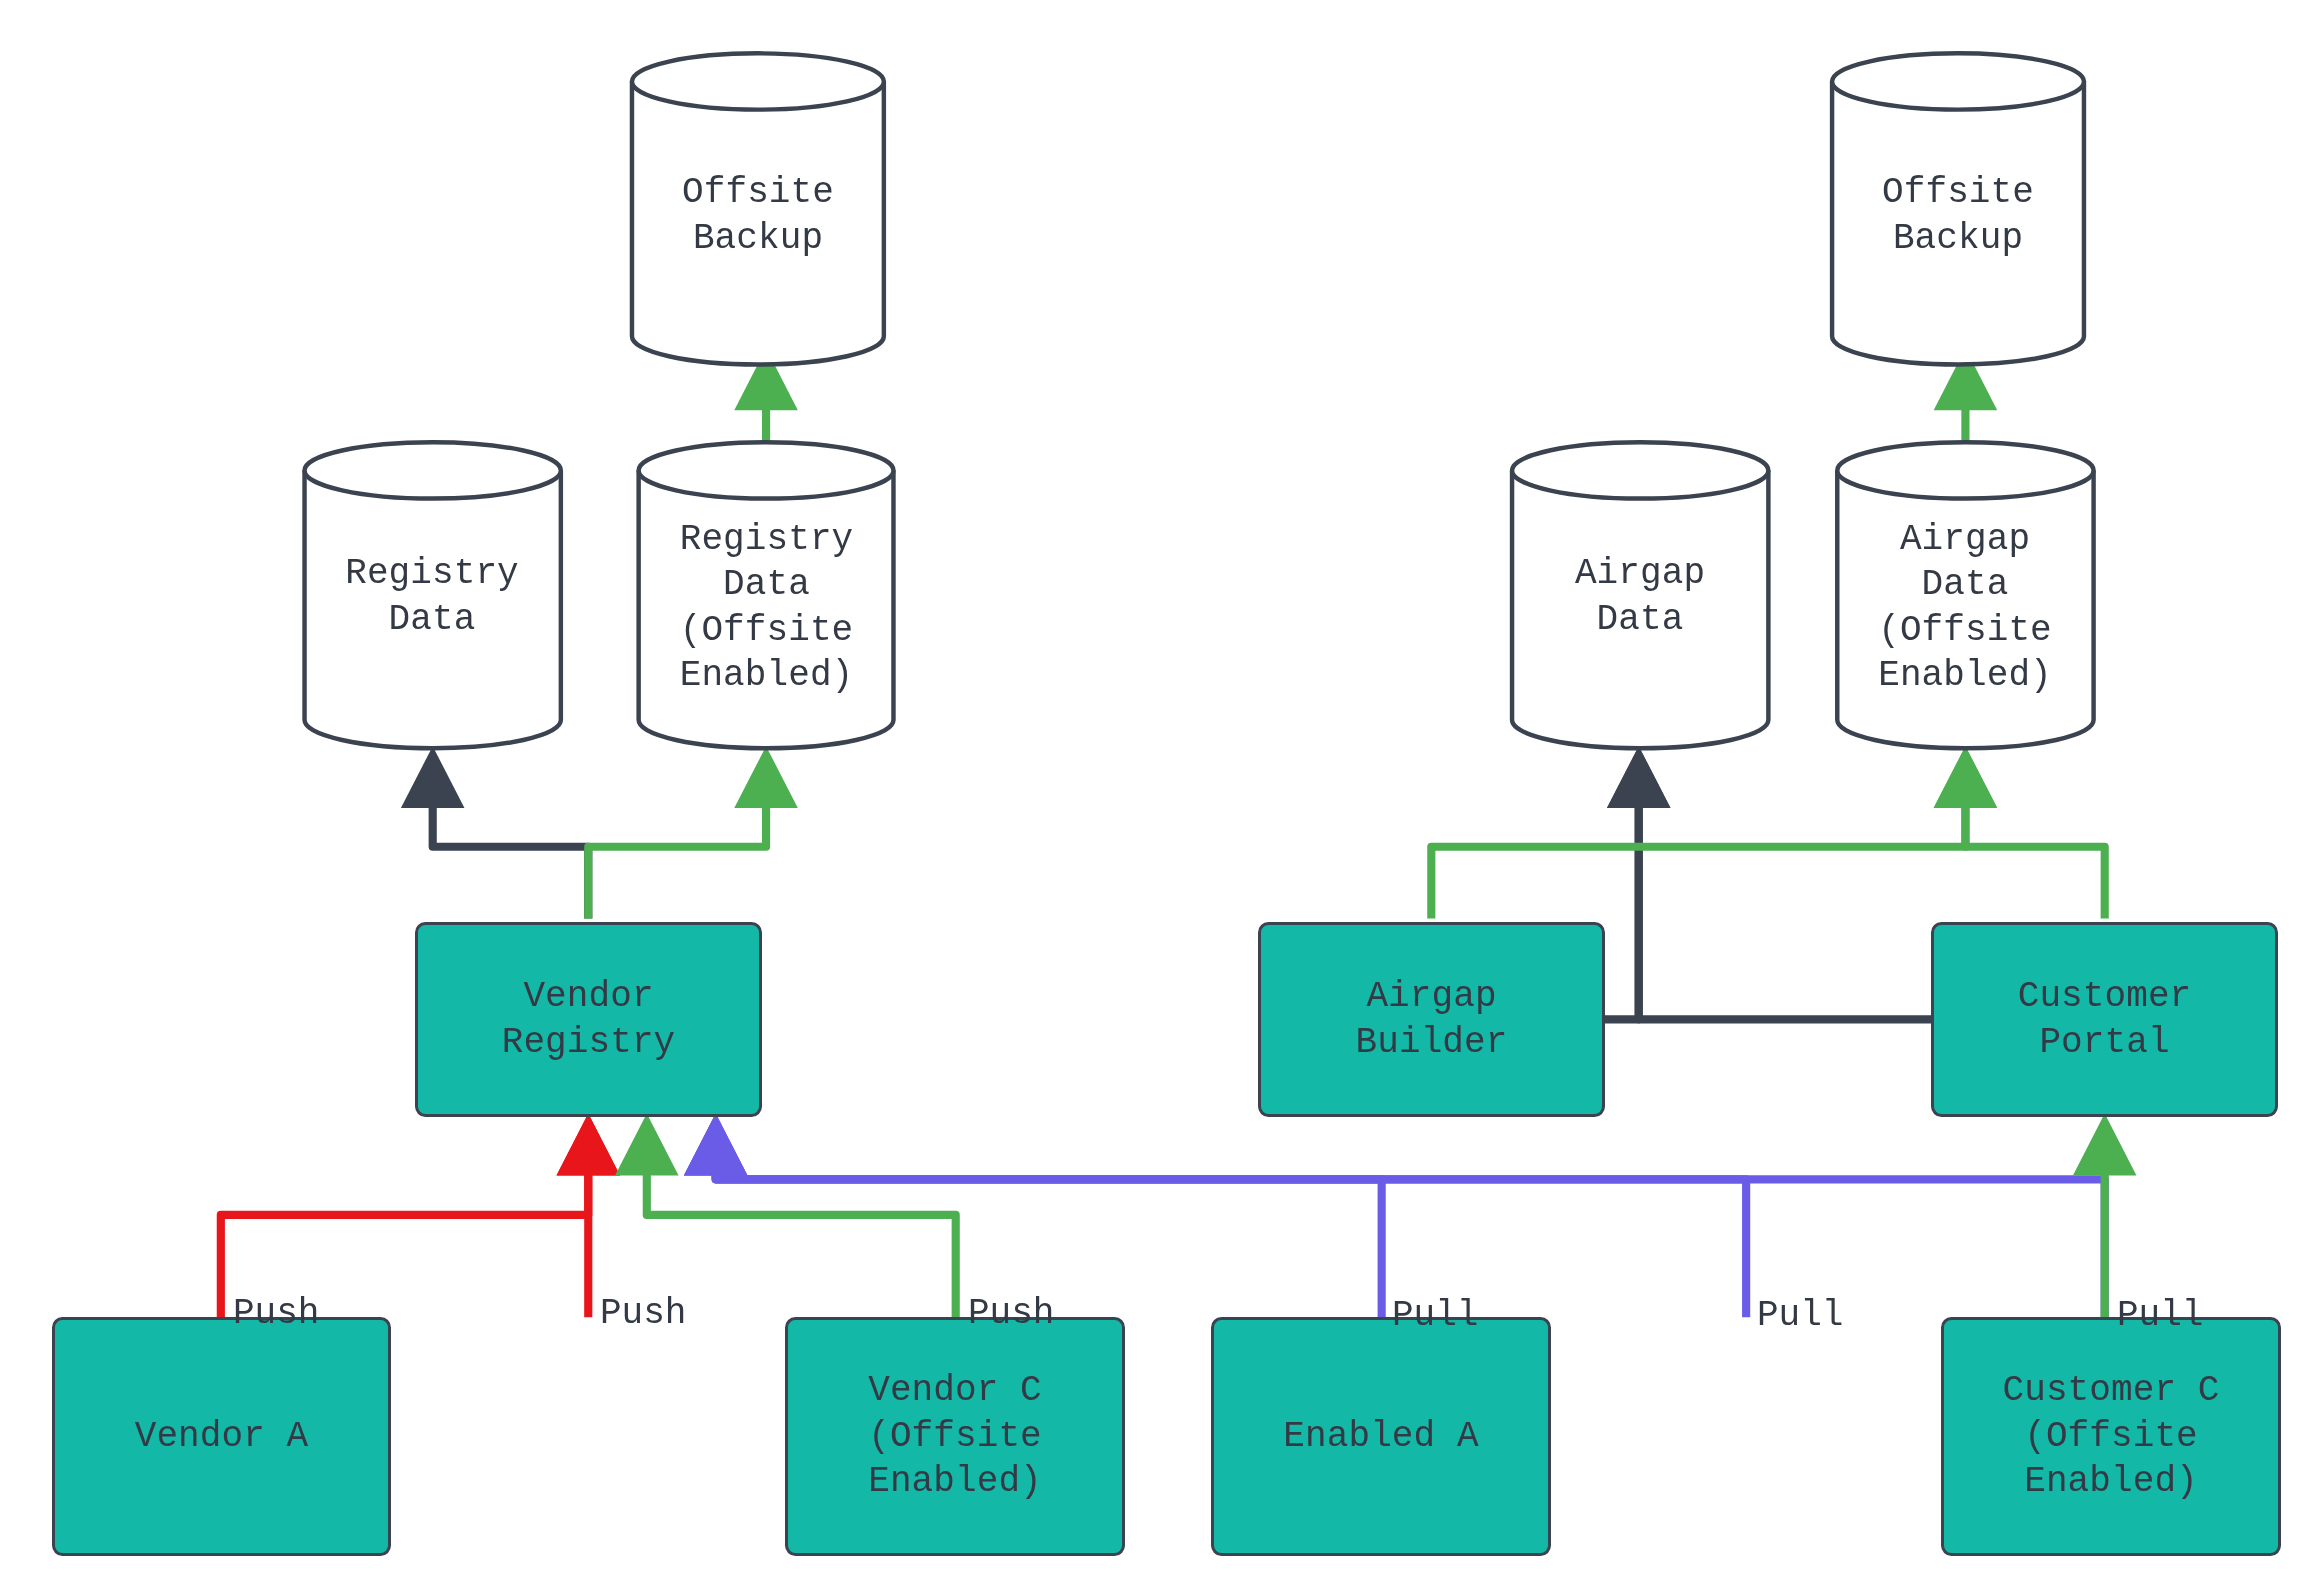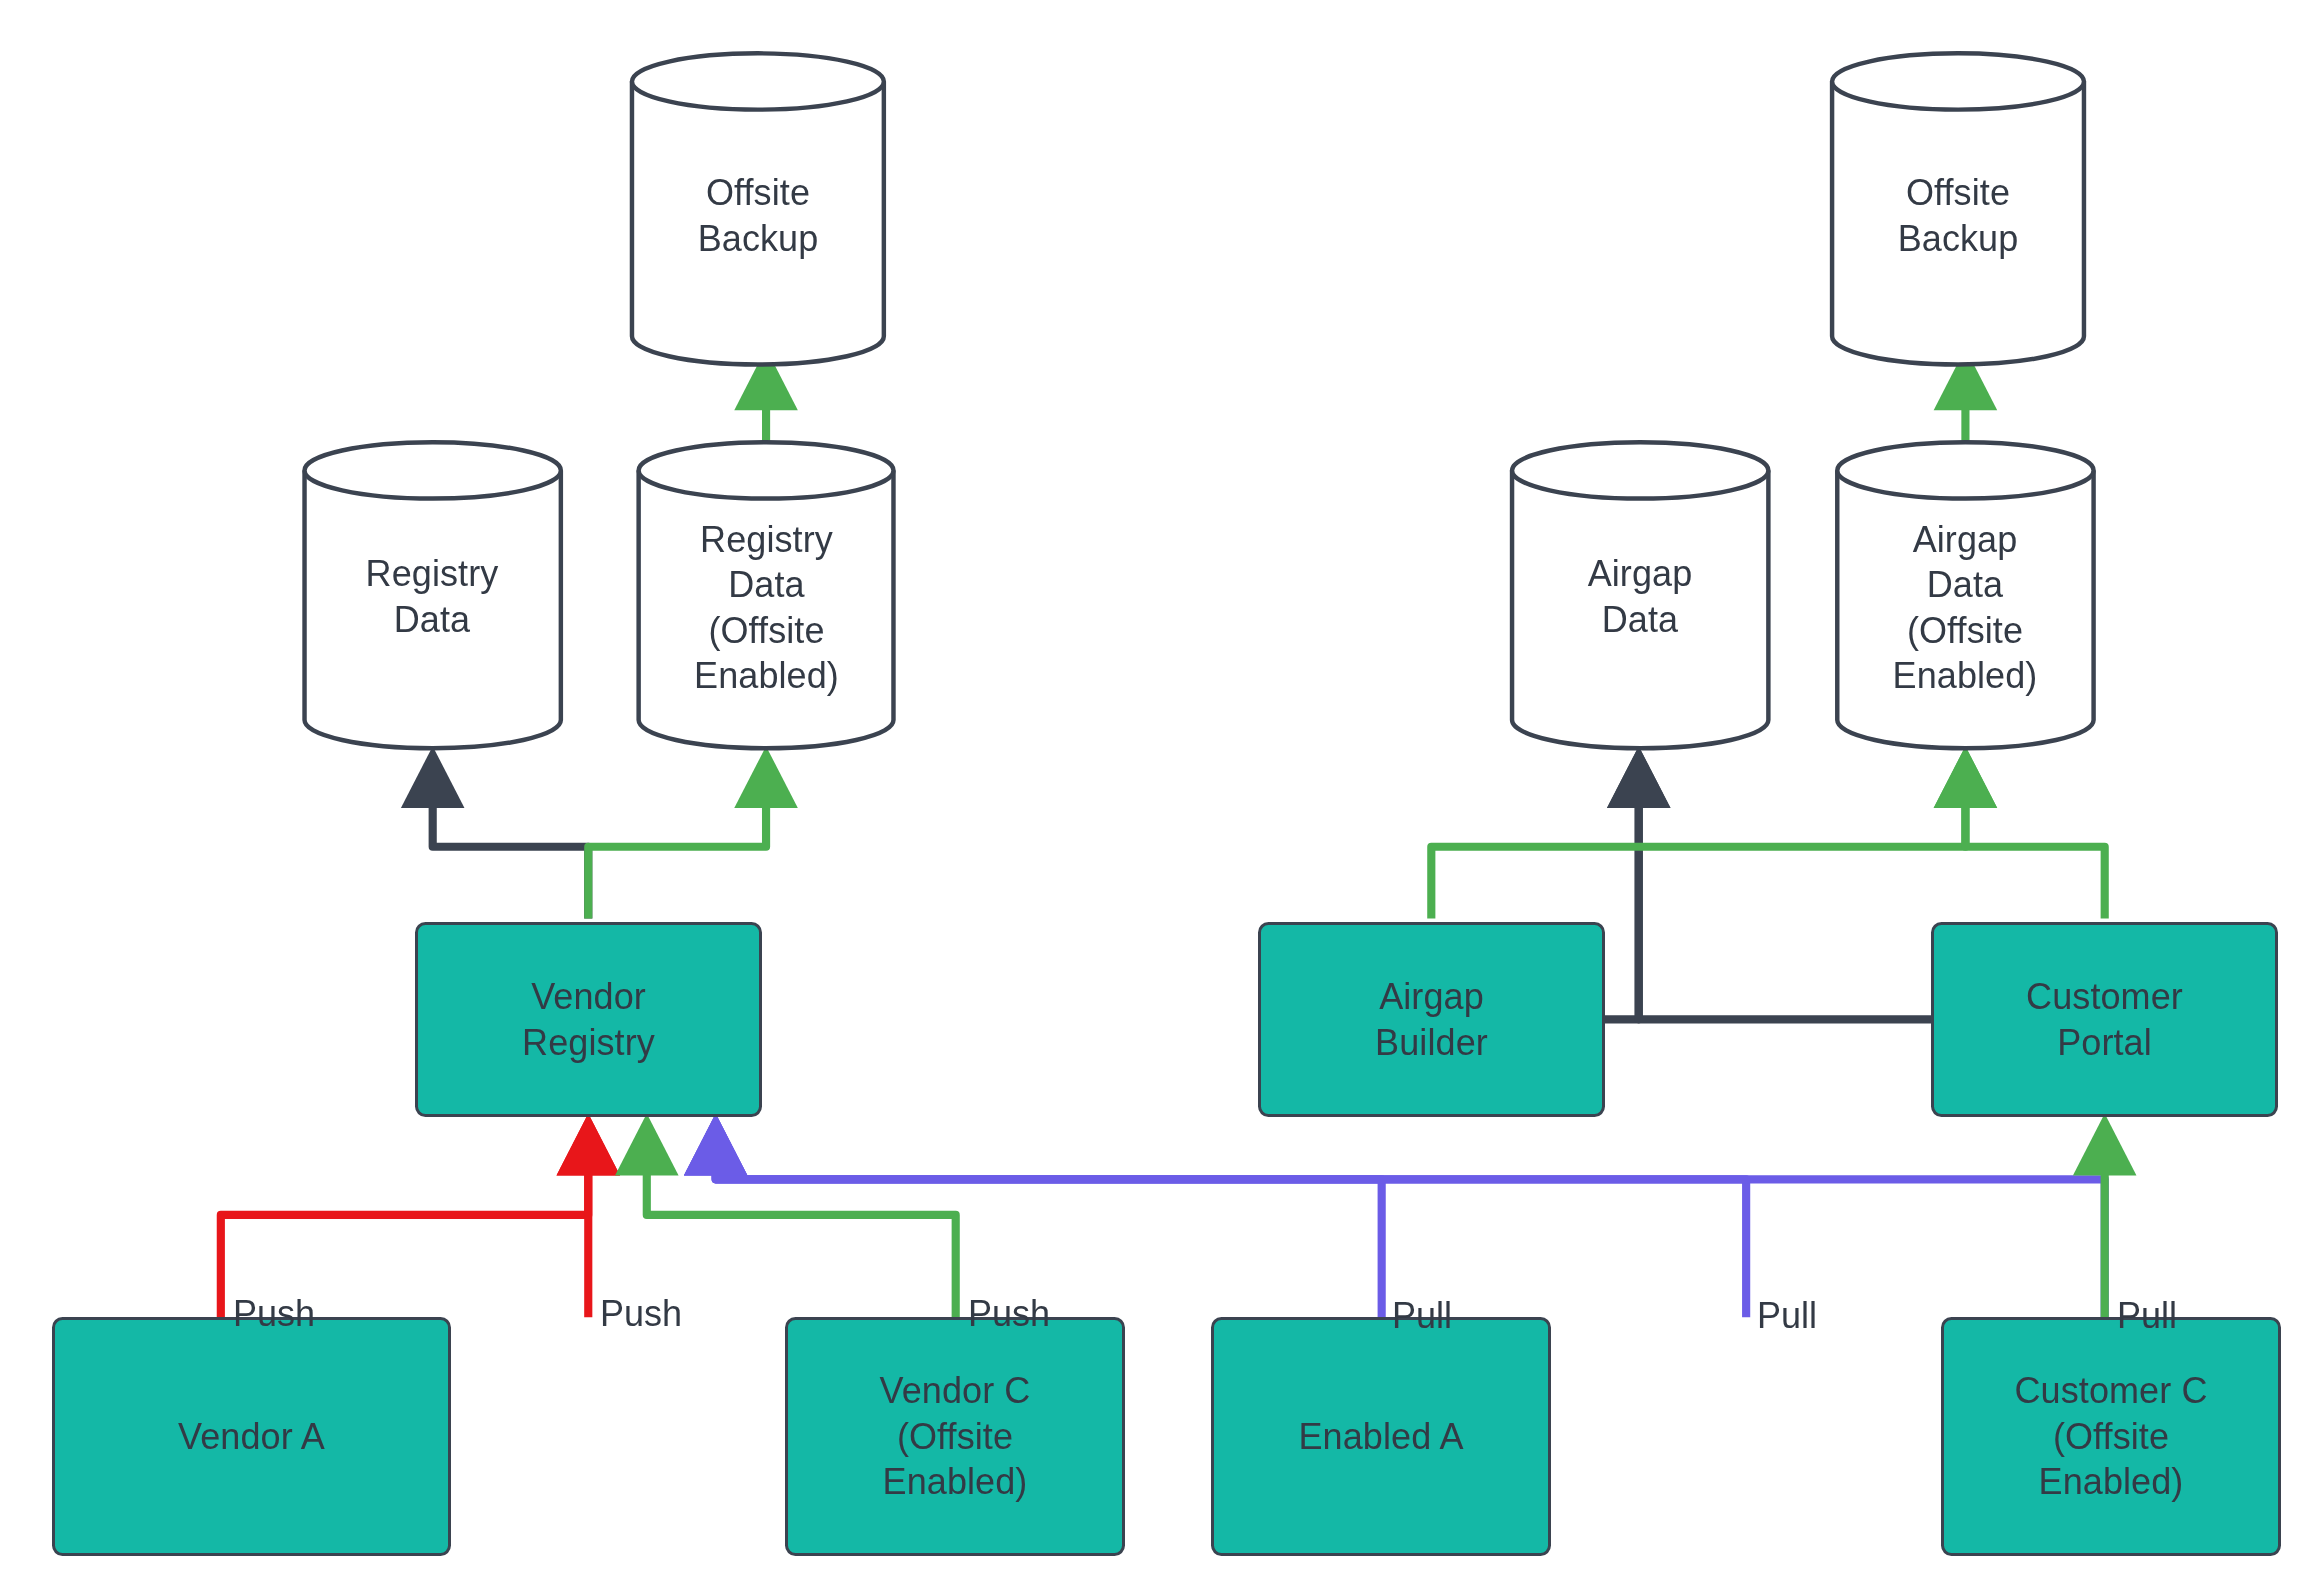--- a/index.html
+++ b/index.html
@@ -1,17 +1,17 @@
 <!DOCTYPE html>
 <html style="font-size:12px"><head>
 <meta charset="utf-8">
 <style>
   html,body{margin:0;padding:0;background:#ffffff;}
   #stage{position:relative;width:2307px;height:1592px;background:#ffffff;
-         font-family:Liberation Sans, sans-serif;overflow:hidden;}
+         font-family:Liberation Mono, monospace;overflow:hidden;}
   svg#wires{position:absolute;left:0;top:0;width:2307px;height:1592px;}
   .node{position:absolute;box-sizing:border-box;display:flex;align-items:center;
         justify-content:center;text-align:center;color:#333a45;line-height:1.26;
         font-size:36px;letter-spacing:0.1px;white-space:pre-line;}
   .boxnode{border:3.7px solid #3b4350;border-radius:10.4px;background:#14b8a6;}
   .cylnode{background:transparent;border:none;}
   .edgelabel{position:absolute;color:#333a45;font-size:36px;white-space:nowrap;margin-top:36px;}
 </style>
 </head>
 <body>
@@ -112,21 +112,21 @@
 
   <div class="node boxnode" style="left:415px;top:922px;width:347px;height:195px;">Vendor
 Registry</div>
 
   <div class="node boxnode" style="left:1258px;top:922px;width:347px;height:195px;">Airgap
 Builder</div>
 
   <div class="node boxnode" style="left:1931px;top:922px;width:347px;height:195px;">Customer
 Portal</div>
 
-  <div class="node boxnode" style="left:52px;top:1317px;width:399px;height:239px;">Vendor A</div>
+  <div class="node boxnode" style="left:52px;top:1317px;width:339px;height:239px;">Vendor A</div>
 
 
   <div class="node boxnode" style="left:785px;top:1317px;width:340px;height:239px;">Vendor C
 (Offsite
 Enabled)</div>
 
   <div class="node boxnode" style="left:1211px;top:1317px;width:340px;height:239px;">Enabled A</div>
 
 
   <div class="node boxnode" style="left:1941px;top:1317px;width:340px;height:239px;">Customer C

